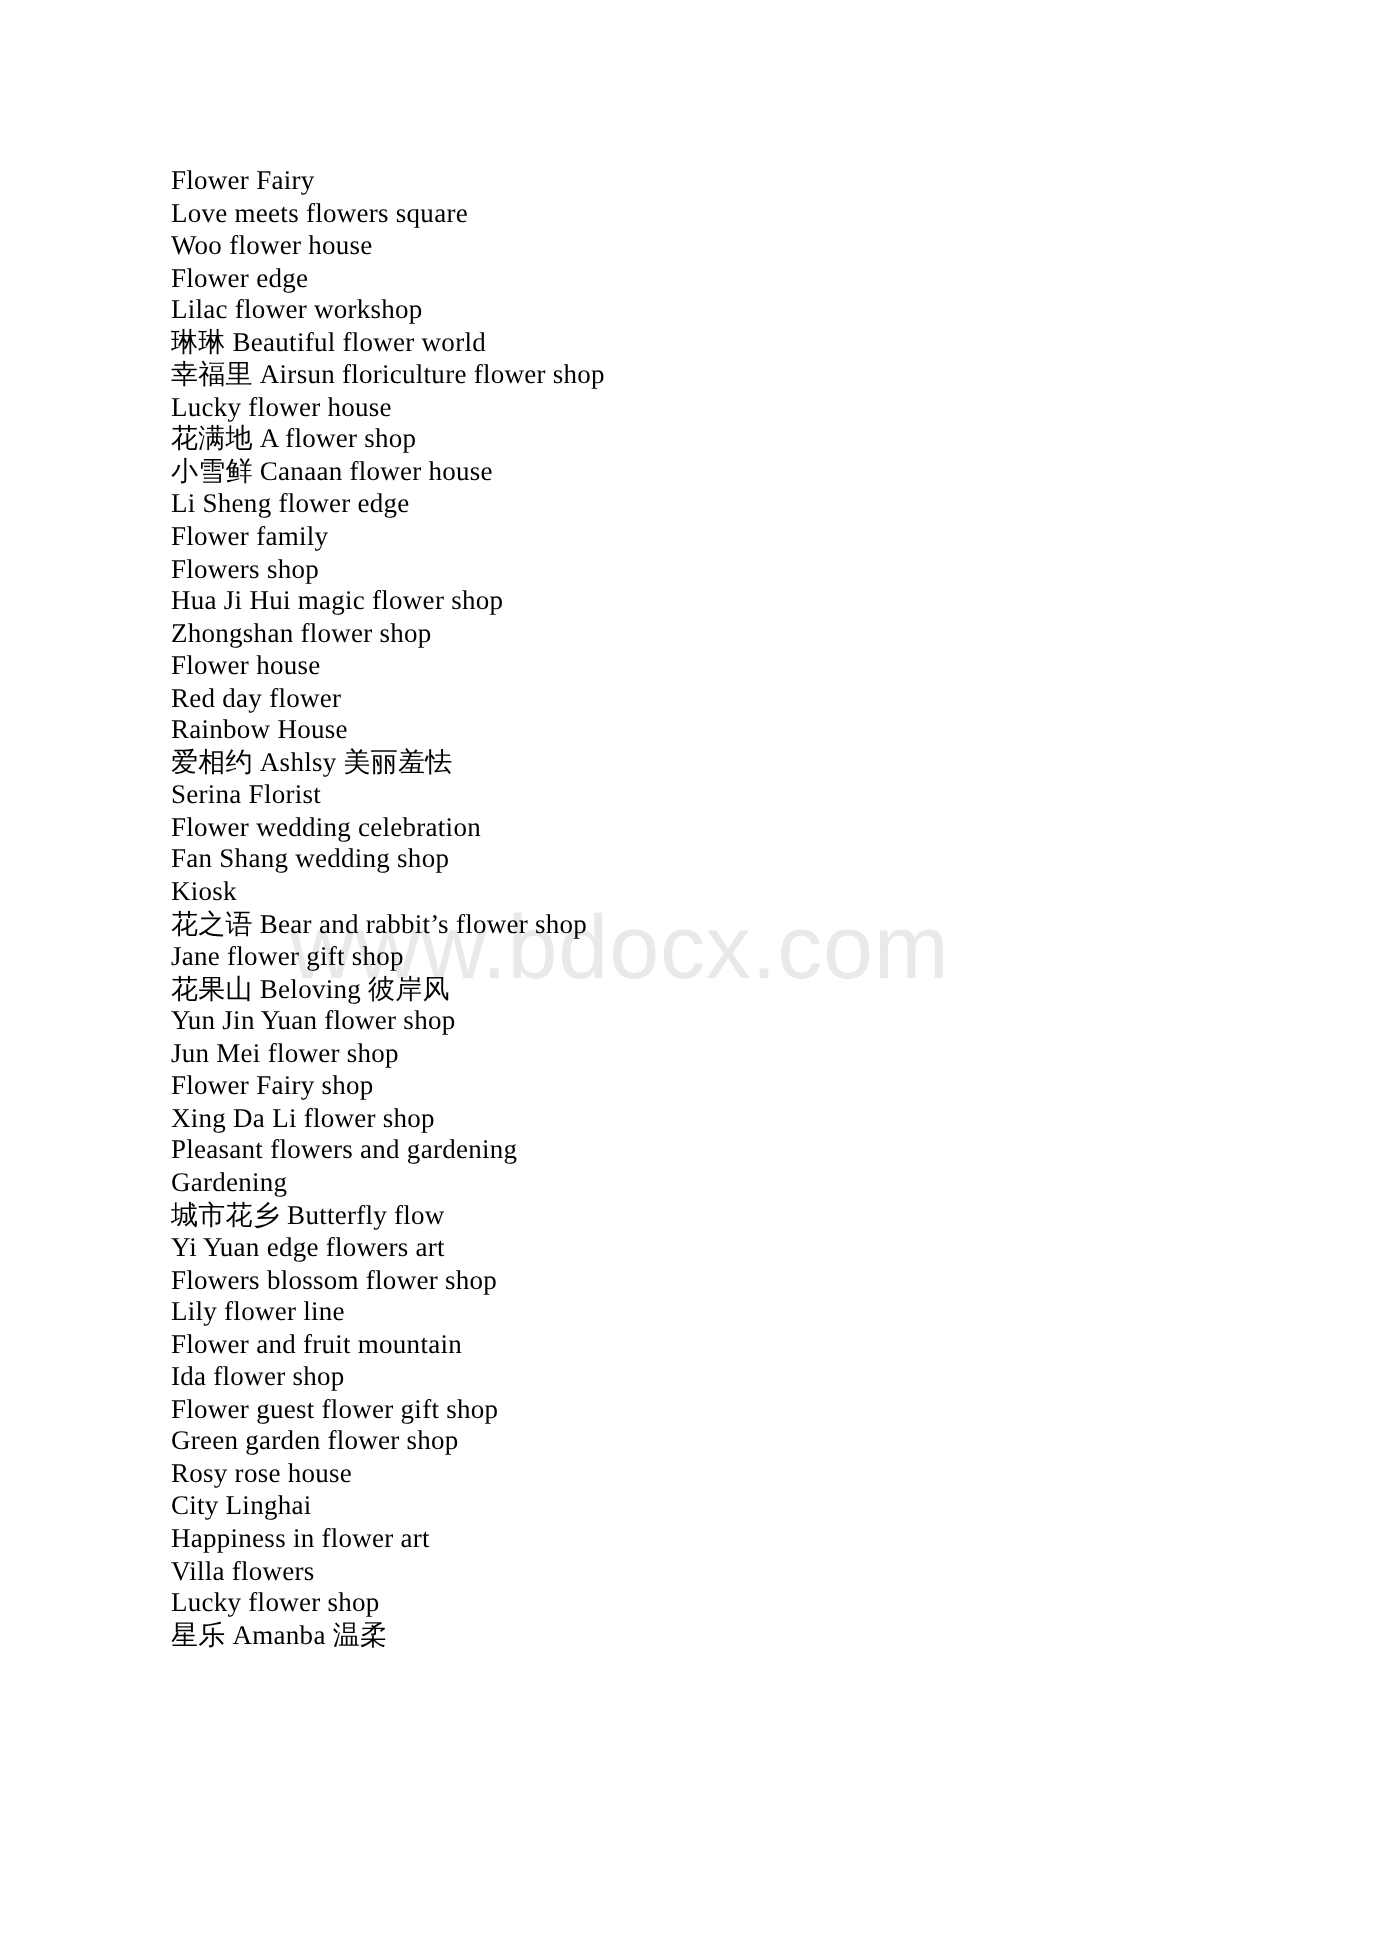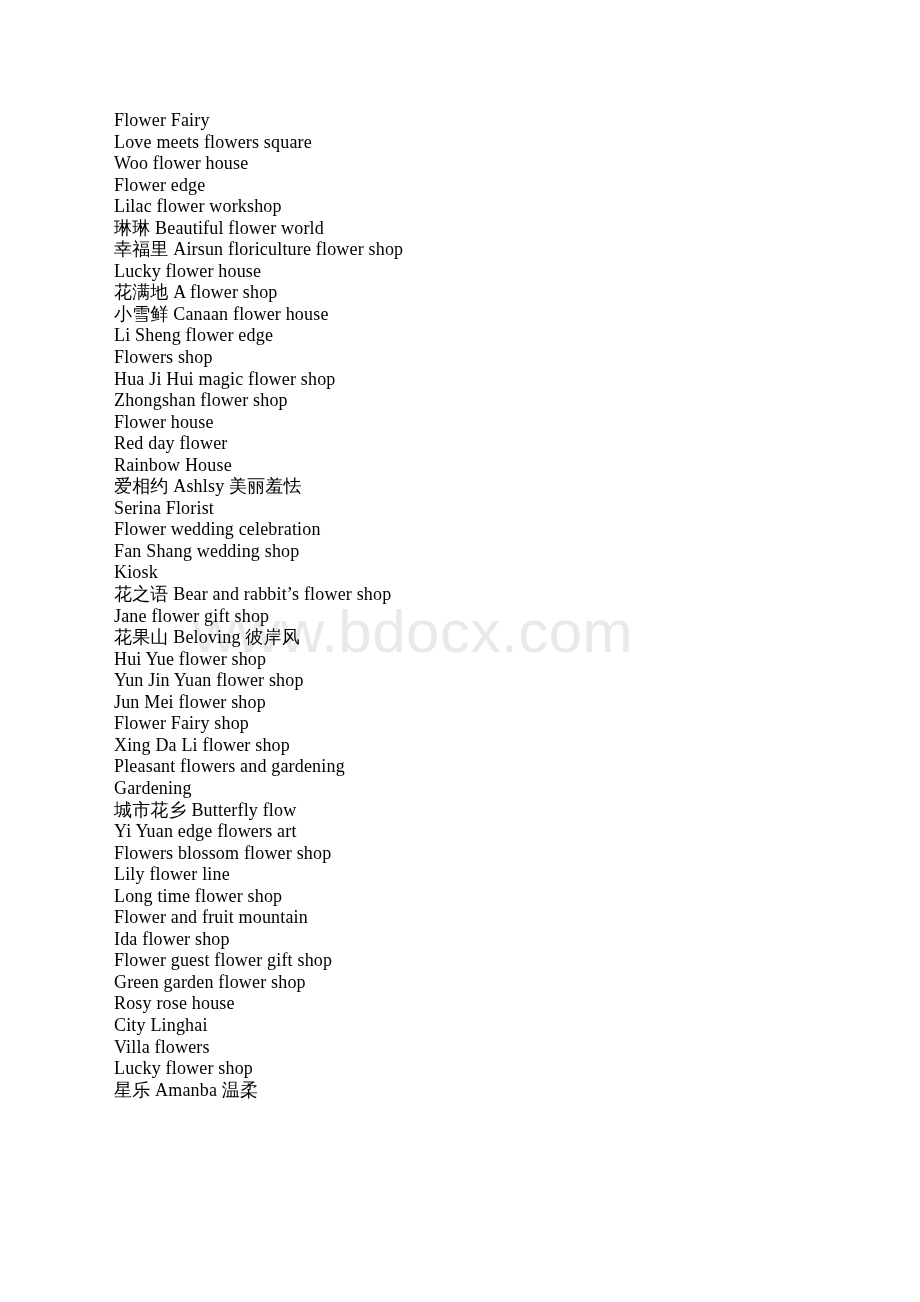--- a/index.html
+++ b/index.html
@@ -61,50 +61,50 @@
       <div class="line">Love meets flowers square</div>
       <div class="line">Woo flower house</div>
       <div class="line">Flower edge</div>
       <div class="line">Lilac flower workshop</div>
       <div class="line cjk">琳琳 Beautiful flower world</div>
       <div class="line cjk">幸福里 Airsun floriculture flower shop</div>
       <div class="line">Lucky flower house</div>
       <div class="line cjk">花满地 A flower shop</div>
       <div class="line cjk">小雪鲜 Canaan flower house</div>
       <div class="line">Li Sheng flower edge</div>
+      <div class="line">Flower family</div>
       <div class="line">Flowers shop</div>
       <div class="line">Hua Ji Hui magic flower shop</div>
       <div class="line">Zhongshan flower shop</div>
       <div class="line">Flower house</div>
       <div class="line">Red day flower</div>
       <div class="line">Rainbow House</div>
       <div class="line cjk">爱相约 Ashlsy 美丽羞怯</div>
       <div class="line">Serina Florist</div>
       <div class="line">Flower wedding celebration</div>
       <div class="line">Fan Shang wedding shop</div>
       <div class="line">Kiosk</div>
       <div class="line cjk">花之语 Bear and rabbit’s flower shop</div>
       <div class="line">Jane flower gift shop</div>
       <div class="line cjk">花果山 Beloving 彼岸风</div>
-      <div class="line">Hui Yue flower shop</div>
       <div class="line">Yun Jin Yuan flower shop</div>
       <div class="line">Jun Mei flower shop</div>
       <div class="line">Flower Fairy shop</div>
       <div class="line">Xing Da Li flower shop</div>
       <div class="line">Pleasant flowers and gardening</div>
       <div class="line">Gardening</div>
       <div class="line cjk">城市花乡 Butterfly flow</div>
       <div class="line">Yi Yuan edge flowers art</div>
       <div class="line">Flowers blossom flower shop</div>
       <div class="line">Lily flower line</div>
-      <div class="line">Long time flower shop</div>
       <div class="line">Flower and fruit mountain</div>
       <div class="line">Ida flower shop</div>
       <div class="line">Flower guest flower gift shop</div>
       <div class="line">Green garden flower shop</div>
       <div class="line">Rosy rose house</div>
       <div class="line">City Linghai</div>
+      <div class="line">Happiness in flower art</div>
       <div class="line">Villa flowers</div>
       <div class="line">Lucky flower shop</div>
       <div class="line cjk">星乐 Amanba 温柔</div>
     </div>
 
 </div>
 
 </body></html>

